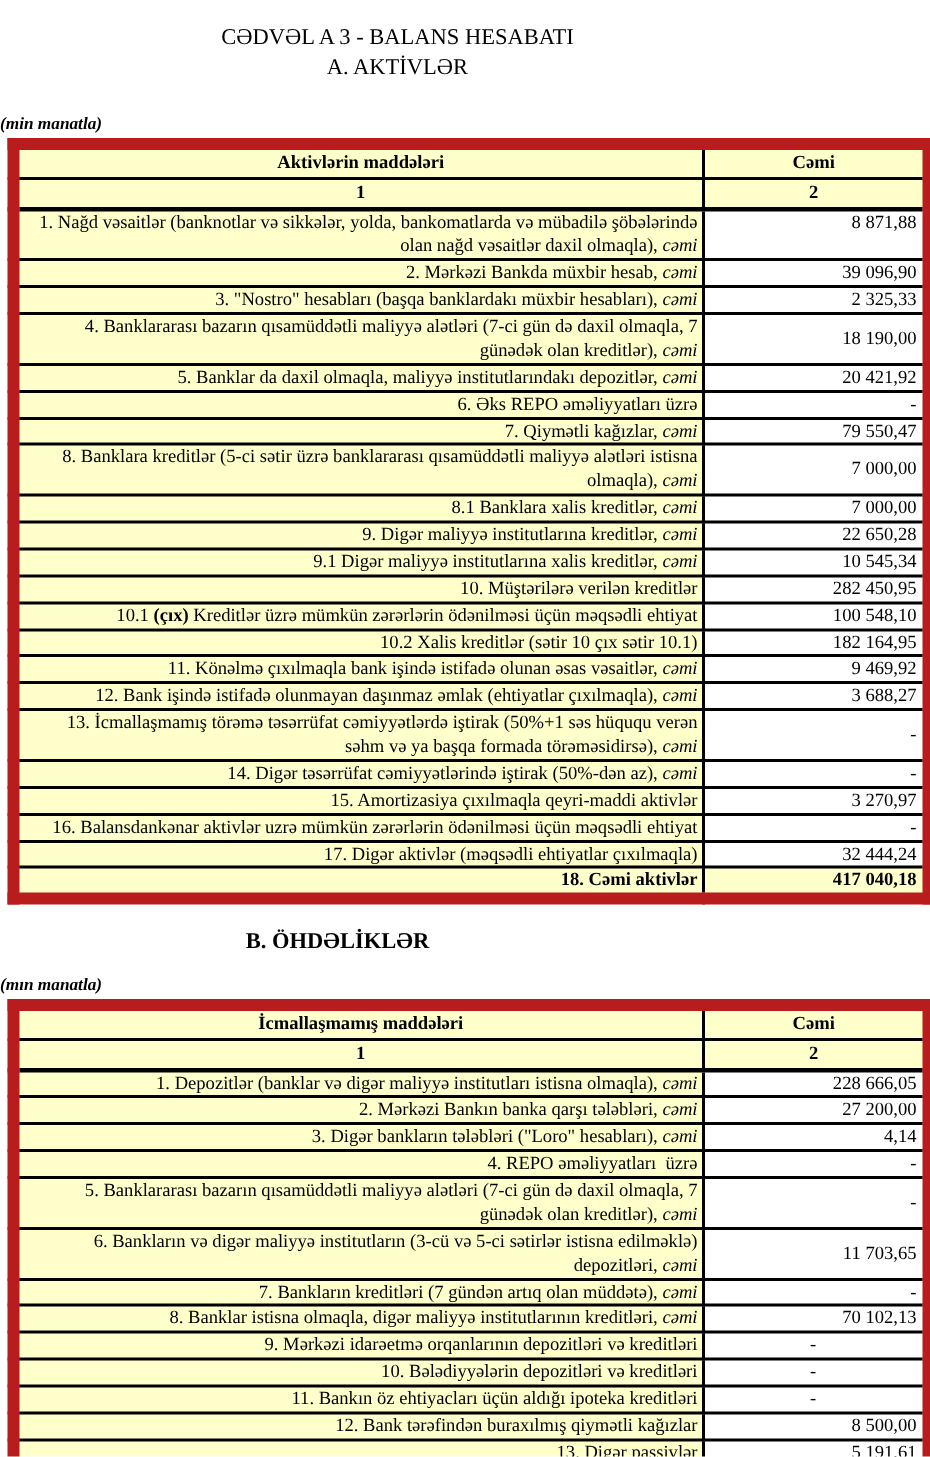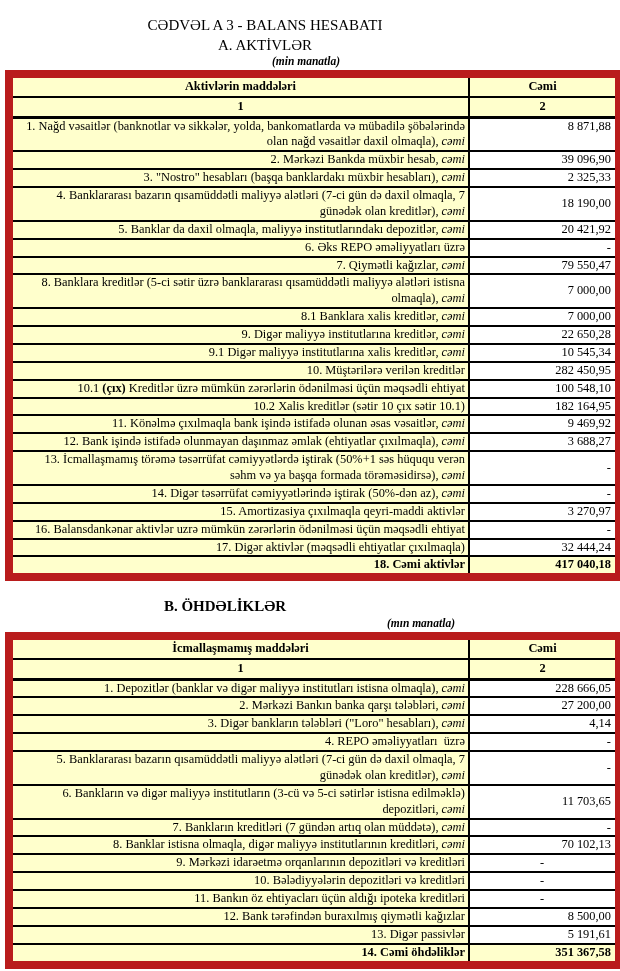--- a/index.html
+++ b/index.html
@@ -7,22 +7,22 @@
     width:620px; height:971px; overflow:hidden;
     background:#ffffff; color:#000;
     font-family:"Liberation Serif", serif;
   }
   .page { padding-top:16px; }
 
   .title-block { width:530px; text-align:center; }
   .title-line { font-weight:normal; font-size:15px; line-height:1.3; }
 
   .unit-note { font-style:italic; font-weight:bold; font-size:11.5px; line-height:1.2; }
-  .unit-note-a { width:612px; text-align:center; margin-bottom:1px;font-family:Liberation Serif, serif; }
-  .unit-note-b { width:455px; text-align:right; margin-top:1px; margin-bottom:1px; }
+  .unit-note-a { width:612px; text-align:left; margin-top:22px; margin-bottom:1px;font-family:Liberation Serif, serif; }
+  .unit-note-b { width:455px; text-align:left; margin-top:13px; margin-bottom:1px; }
 
   .section-b-title { width:450px; text-align:center; font-weight:bold; font-size:15px; margin-top:16px; line-height:1.25; }
 
   table.tbl {
     border-collapse:collapse; table-layout:fixed;
     width:610px; margin-left:5px;
     border:8px solid #b91c1c;
   }
   .tbl th, .tbl td {
     border:2px solid #000;

